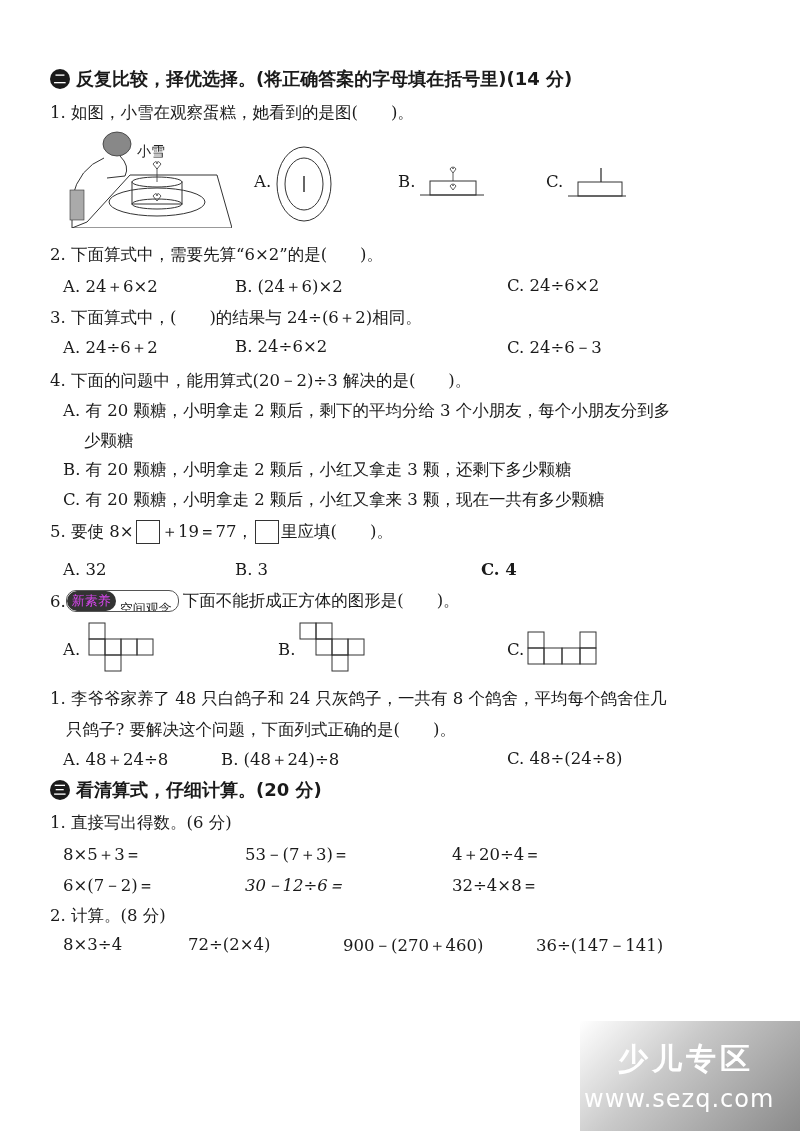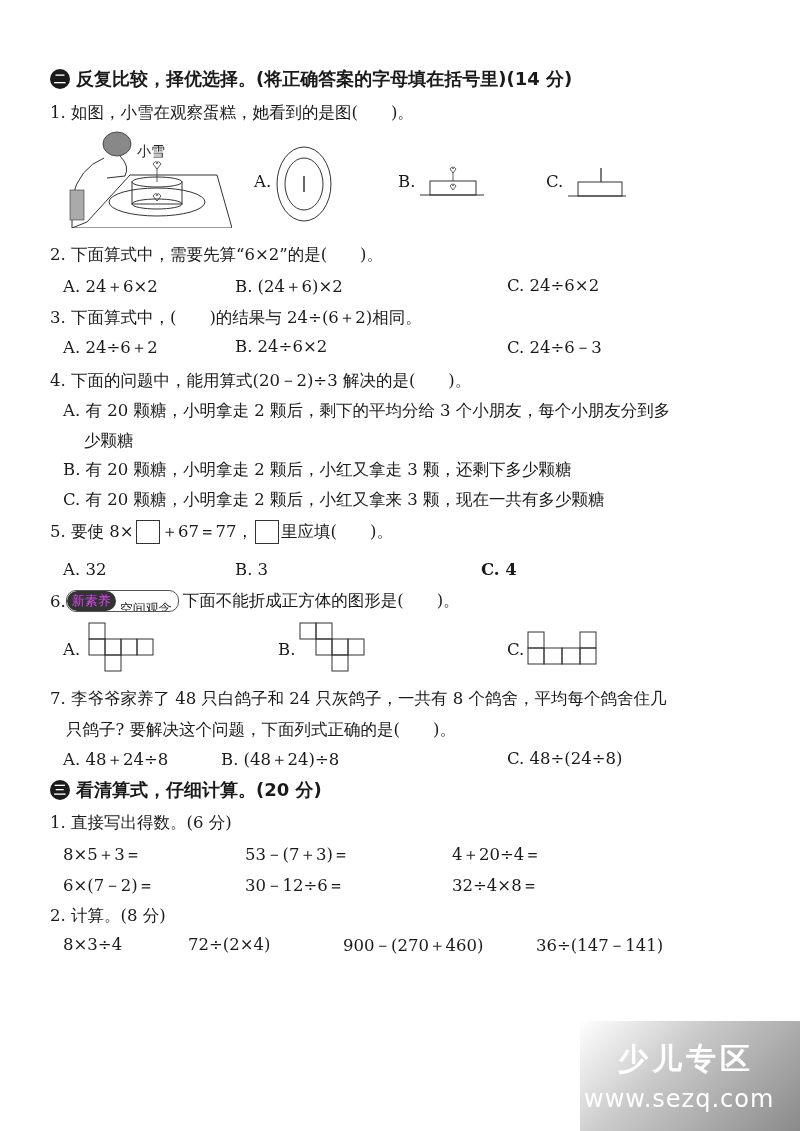--- a/index.html
+++ b/index.html
@@ -80,21 +80,21 @@
 <div class="abs opt" style="left:235px; top:337px;">B. 24÷6×2</div>
 <div class="abs opt" style="left:507px; top:337px;">C. 24÷6－3</div>
 
 <div class="abs q" style="left:50px; top:370px;">4. 下面的问题中，能用算式(20－2)÷3 解决的是(　　)。</div>
 <div class="abs opt" style="left:63px; top:400px;">A. 有 20 颗糖，小明拿走 2 颗后，剩下的平均分给 3 个小朋友，每个小朋友分到多</div>
 <div class="abs opt" style="left:84px; top:430px;">少颗糖</div>
 <div class="abs opt" style="left:63px; top:459px;">B. 有 20 颗糖，小明拿走 2 颗后，小红又拿走 3 颗，还剩下多少颗糖</div>
 <div class="abs opt" style="left:63px; top:489px;">C. 有 20 颗糖，小明拿走 2 颗后，小红又拿来 3 颗，现在一共有多少颗糖</div>
 
 <div class="abs q" style="left:50px; top:520px;">
-  <span>5. 要使 8×</span><span class="blank"></span><span>＋67＝77，</span><span class="blank"></span><span>里应填(　　)。</span>
+  <span>5. 要使 8×</span><span class="blank"></span><span>＋19＝77，</span><span class="blank"></span><span>里应填(　　)。</span>
 </div>
 <div class="abs opt" style="left:63px; top:560px;">A. 32</div>
 <div class="abs opt" style="left:235px; top:560px;">B. 3</div>
 <div class="abs opt" style="left:481px; top:560px;font-weight:bold;">C. 4</div>
 
 <div class="abs q" style="left:50px; top:590px; display:flex; align-items:center;">
   <span>6.</span>
   <span class="tag">
     <span class="dark">新素养</span>
     <span class="light">空间观念</span>
@@ -131,37 +131,37 @@
   <g fill="none" stroke="#333" stroke-width="1">
     <rect x="1" y="1" width="16" height="16"></rect>
       <rect x="53" y="1" width="16" height="16"></rect>
     <rect x="1" y="17" width="16" height="16"></rect>
       <rect x="17" y="17" width="18" height="16"></rect>
     <rect x="35" y="17" width="18" height="16"></rect>
       <rect x="53" y="17" width="16" height="16"></rect>
   </g>
 </svg>
 
-<div class="abs q" style="left:50px; top:688px;">7. 李爷爷家养了 48 只白鸽子和 24 只灰鸽子，一共有 8 个鸽舍，平均每个鸽舍住几</div>
+<div class="abs q" style="left:50px; top:688px;">1. 李爷爷家养了 48 只白鸽子和 24 只灰鸽子，一共有 8 个鸽舍，平均每个鸽舍住几</div>
 <div class="abs q" style="left:66px; top:719px;">只鸽子? 要解决这个问题，下面列式正确的是(　　)。</div>
 <div class="abs opt" style="left:63px; top:749px;">A. 48＋24÷8</div>
 <div class="abs opt" style="left:221px; top:749px;">B. (48＋24)÷8</div>
 <div class="abs opt" style="left:507px; top:749px;">C. 48÷(24÷8)</div>
 
 <div class="abs sec-head" style="left:50px; top:778px;">
   <span class="sec-badge">三</span>
   <span>看清算式，仔细计算。(20 分)</span>
 </div>
 
 <div class="abs q" style="left:50px; top:812px;">1. 直接写出得数。(6 分)</div>
 <div class="abs opt" style="left:63px; top:844px;">8×5＋3＝</div>
 <div class="abs opt" style="left:245px; top:844px;">53－(7＋3)＝</div>
 <div class="abs opt" style="left:452px; top:844px;">4＋20÷4＝</div>
 <div class="abs opt" style="left:63px; top:875px;">6×(7－2)＝</div>
-<div class="abs opt" style="left:245px; top:875px;">30－12÷6＝</div>
+<div class="abs opt" style="left:245px; top:875px;font-style:italic;">30－12÷6＝</div>
 <div class="abs opt" style="left:452px; top:875px;">32÷4×8＝</div>
 
 <div class="abs q" style="left:50px; top:905px;">2. 计算。(8 分)</div>
 <div class="abs opt" style="left:63px; top:935px;">8×3÷4</div>
 <div class="abs opt" style="left:188px; top:935px;">72÷(2×4)</div>
 <div class="abs opt" style="left:343px; top:935px;">900－(270＋460)</div>
 <div class="abs opt" style="left:536px; top:935px;">36÷(147－141)</div>
 
 <div class="watermark">
   <div class="wm-title">少儿专区</div>

